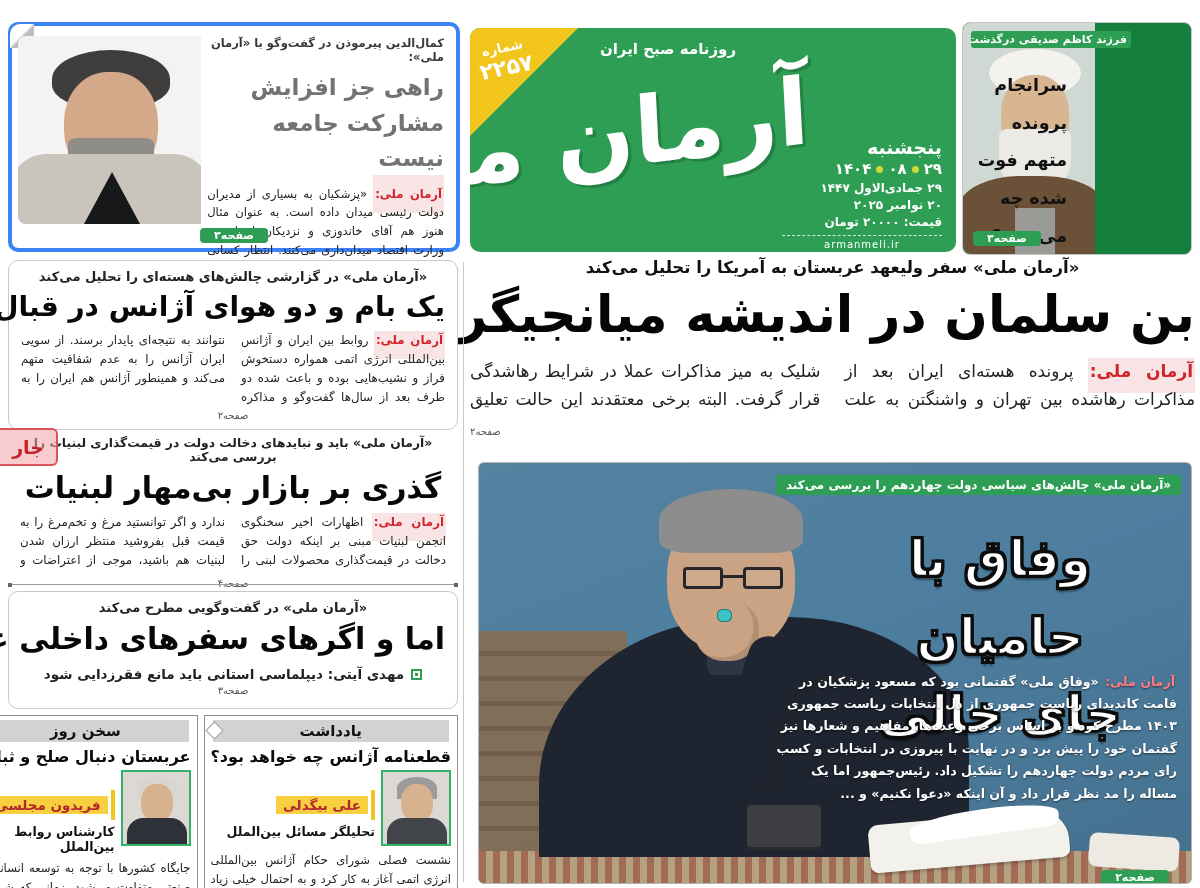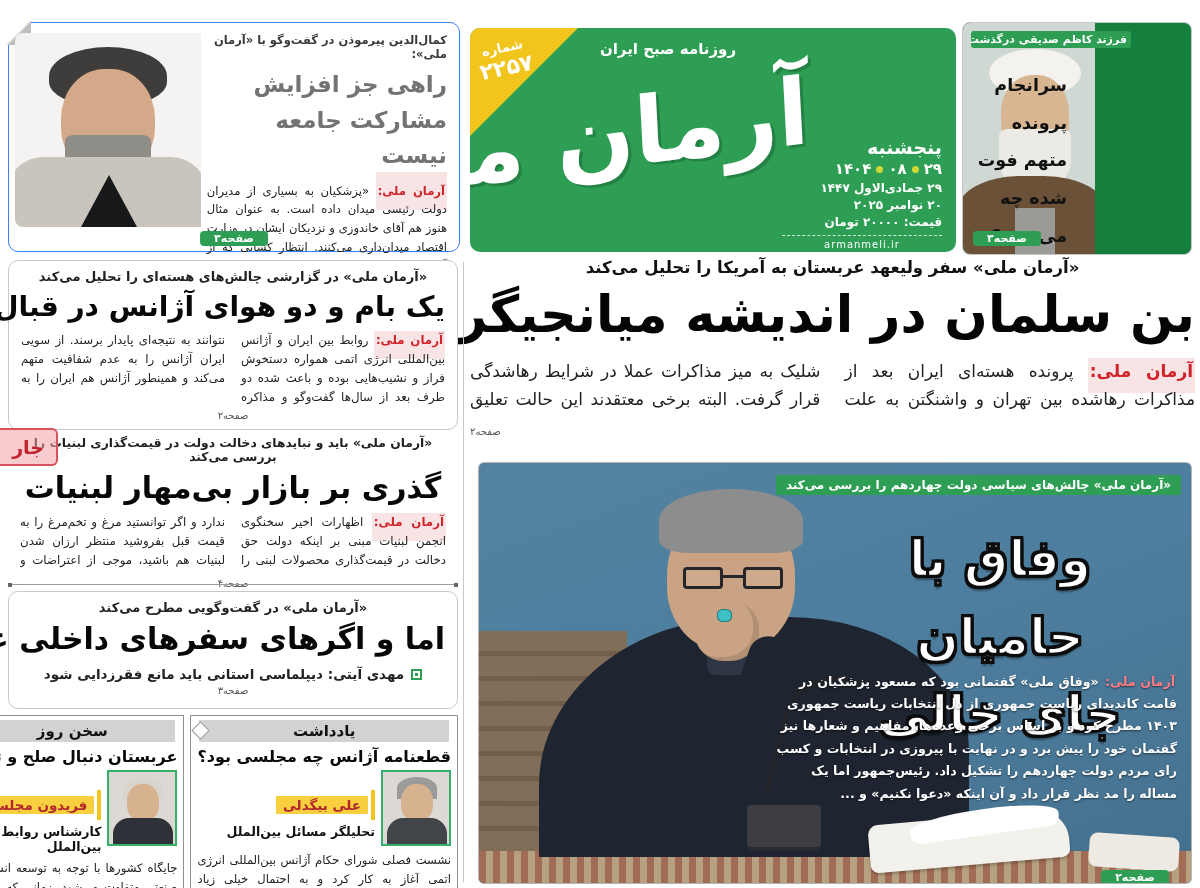--- a/index.html
+++ b/index.html
@@ -9,21 +9,21 @@
     font-family: "DejaVu Sans", sans-serif;
     background: #ffffff;
     color: #1a1a1a;
     overflow: hidden;
   }
   .abs { position: absolute; }
 
   
   #top-left-card {
     left:8px; top:22px; width:452px; height:230px;
-    border:1px solid #3b82f6; border-radius:10px; background:#fff;
+    border:4px solid #3b82f6; border-radius:10px; background:#fff;
   }
   #top-left-card .fold {
     position:absolute; top:-2px; left:-2px; width:24px; height:24px;
     background:linear-gradient(135deg,#ffffff 46%,#bdbdbd 54%);
     border-radius:10px 0 0 0;
   }
   .tl-flex { display:flex; height:100%; padding:10px 12px 24px 6px; }
   .tl-text { width:57%; padding-left:6px; }
   .tl-kicker { font-size:11.5px; font-weight:bold; color:#3a3a3a; text-align:right; }
   .tl-headline { font-size:23px; line-height:1.55; font-weight:bold; color:#737373; text-align:right; margin-top:6px; }
@@ -266,21 +266,21 @@
     <div class="tiny-page">صفحه۳</div>
   </div>
 
   <div id="opinion-row">
 
     <div class="opinion-box" id="note-box">
       <div class="section-bar">
         <span class="diamond"></span>
         <span>یادداشت</span>
       </div>
-      <div class="opinion-headline">قطعنامه آژانس چه مجلسی بود؟</div>
+      <div class="opinion-headline">قطعنامه آژانس چه خواهد بود؟</div>
       <div class="author-row">
         <div class="author-photo">
           <div class="hair"></div>
           <div class="face"></div>
           <div class="torso"></div>
         </div>
         <div class="author-meta">
           <span class="ybar"></span><span class="author-name">علی بیگدلی</span>
           <div class="author-role">تحلیلگر مسائل بین‌الملل</div>
         </div>

